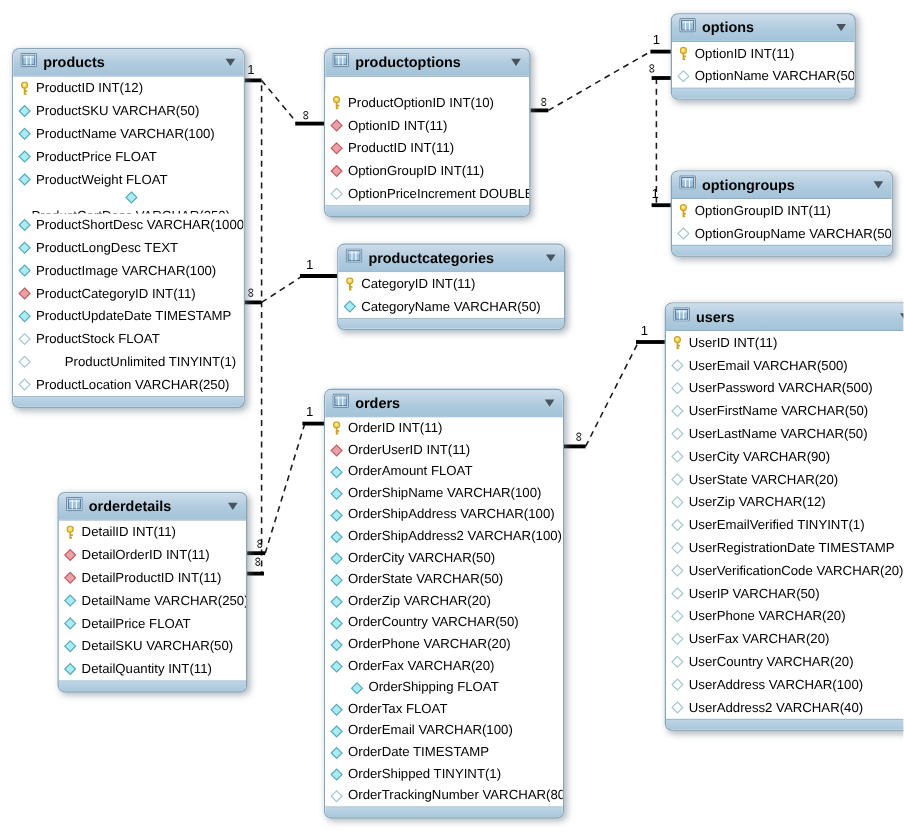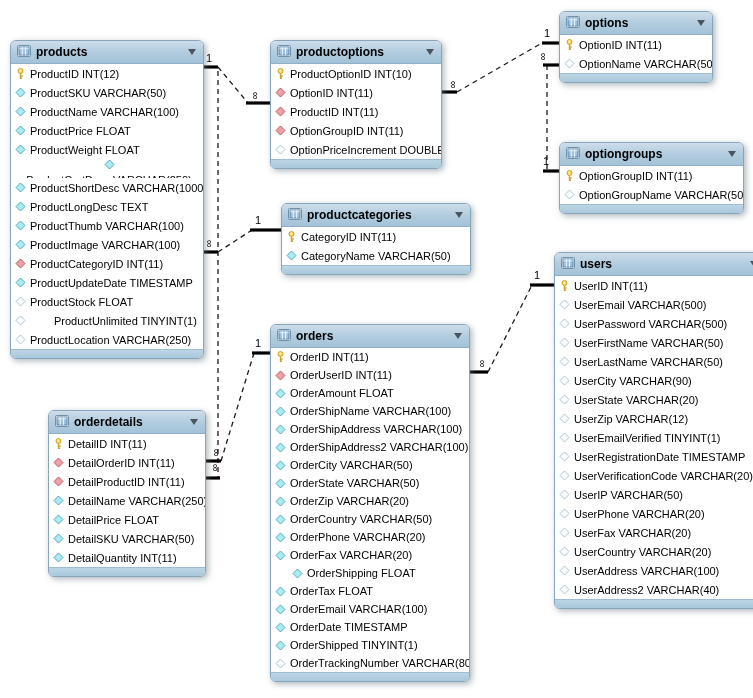--- a/index.html
+++ b/index.html
@@ -152,28 +152,20 @@
               </svg>
             </span>
             <span>ProductLongDesc TEXT</span>
           </div>
           <div class="tbl-row" style="height: 19px;">
             <span class="cicon">
               <svg width="11" height="11" viewBox="0 0 11 11">
                 <path d="M5.5 1 L10 5.5 L5.5 10 L1 5.5 Z" fill="#a9ecf3" stroke="#56a7b8" stroke-width="1"></path>
               </svg>
             </span>
-            <span>ProductThumb VARCHAR(100)</span>
-          </div>
-          <div class="tbl-row" style="height: 19px;">
-            <span class="cicon">
-              <svg width="11" height="11" viewBox="0 0 11 11">
-                <path d="M5.5 1 L10 5.5 L5.5 10 L1 5.5 Z" fill="#a9ecf3" stroke="#56a7b8" stroke-width="1"></path>
-              </svg>
-            </span>
             <span>ProductImage VARCHAR(100)</span>
           </div>
           <div class="tbl-row" style="height: 19px;">
             <span class="cicon">
               <svg width="11" height="11" viewBox="0 0 11 11">
                 <path d="M5.5 1 L10 5.5 L5.5 10 L1 5.5 Z" fill="#eda0a6" stroke="#b85e63" stroke-width="1"></path>
               </svg>
             </span>
             <span>ProductCategoryID INT(11)</span>
           </div>
@@ -217,21 +209,21 @@
           <span class="cicon"><svg width="14" height="12" viewBox="0 0 14 12">
               <rect x="0.5" y="0.5" width="13" height="11" rx="1" fill="#e6edf4" stroke="#7191ab"></rect>
               <rect x="2" y="2" width="10" height="8" fill="#9cc0de" stroke="#4a7499" stroke-width="0.8"></rect>
               <rect x="2.4" y="2.4" width="9.2" height="2" fill="#cbdeee"></rect>
               <path d="M5.3 2.4 V10 M8.6 2.4 V10" stroke="#f0f5fa" stroke-width="1"></path>
             </svg></span>
           <span class="tbl-title">productoptions</span>
           <span class="tbl-arrow"></span>
         </div>
         <div class="tbl-rows">
-          <div class="tbl-row" style="height: 19px;">
+          <div class="tbl-row" style="height: 19px; margin-top: 12px;">
             <span class="cicon">
               <svg width="11" height="12" viewBox="0 0 11 12">
                 <circle cx="5.5" cy="3" r="2.5" fill="#ffd95e" stroke="#c9a227" stroke-width="1"></circle>
                 <circle cx="5.2" cy="2.5" r="0.9" fill="#fff3c4"></circle>
                 <path d="M5.5 5.4 L5.5 11 M5.5 8 L7.7 8 M5.5 10.2 L7 10.2" stroke="#c9a227" stroke-width="1.4" fill="none"></path>
               </svg>
             </span>
             <span>ProductOptionID INT(10)</span>
           </div>
           <div class="tbl-row" style="height: 19px;">

